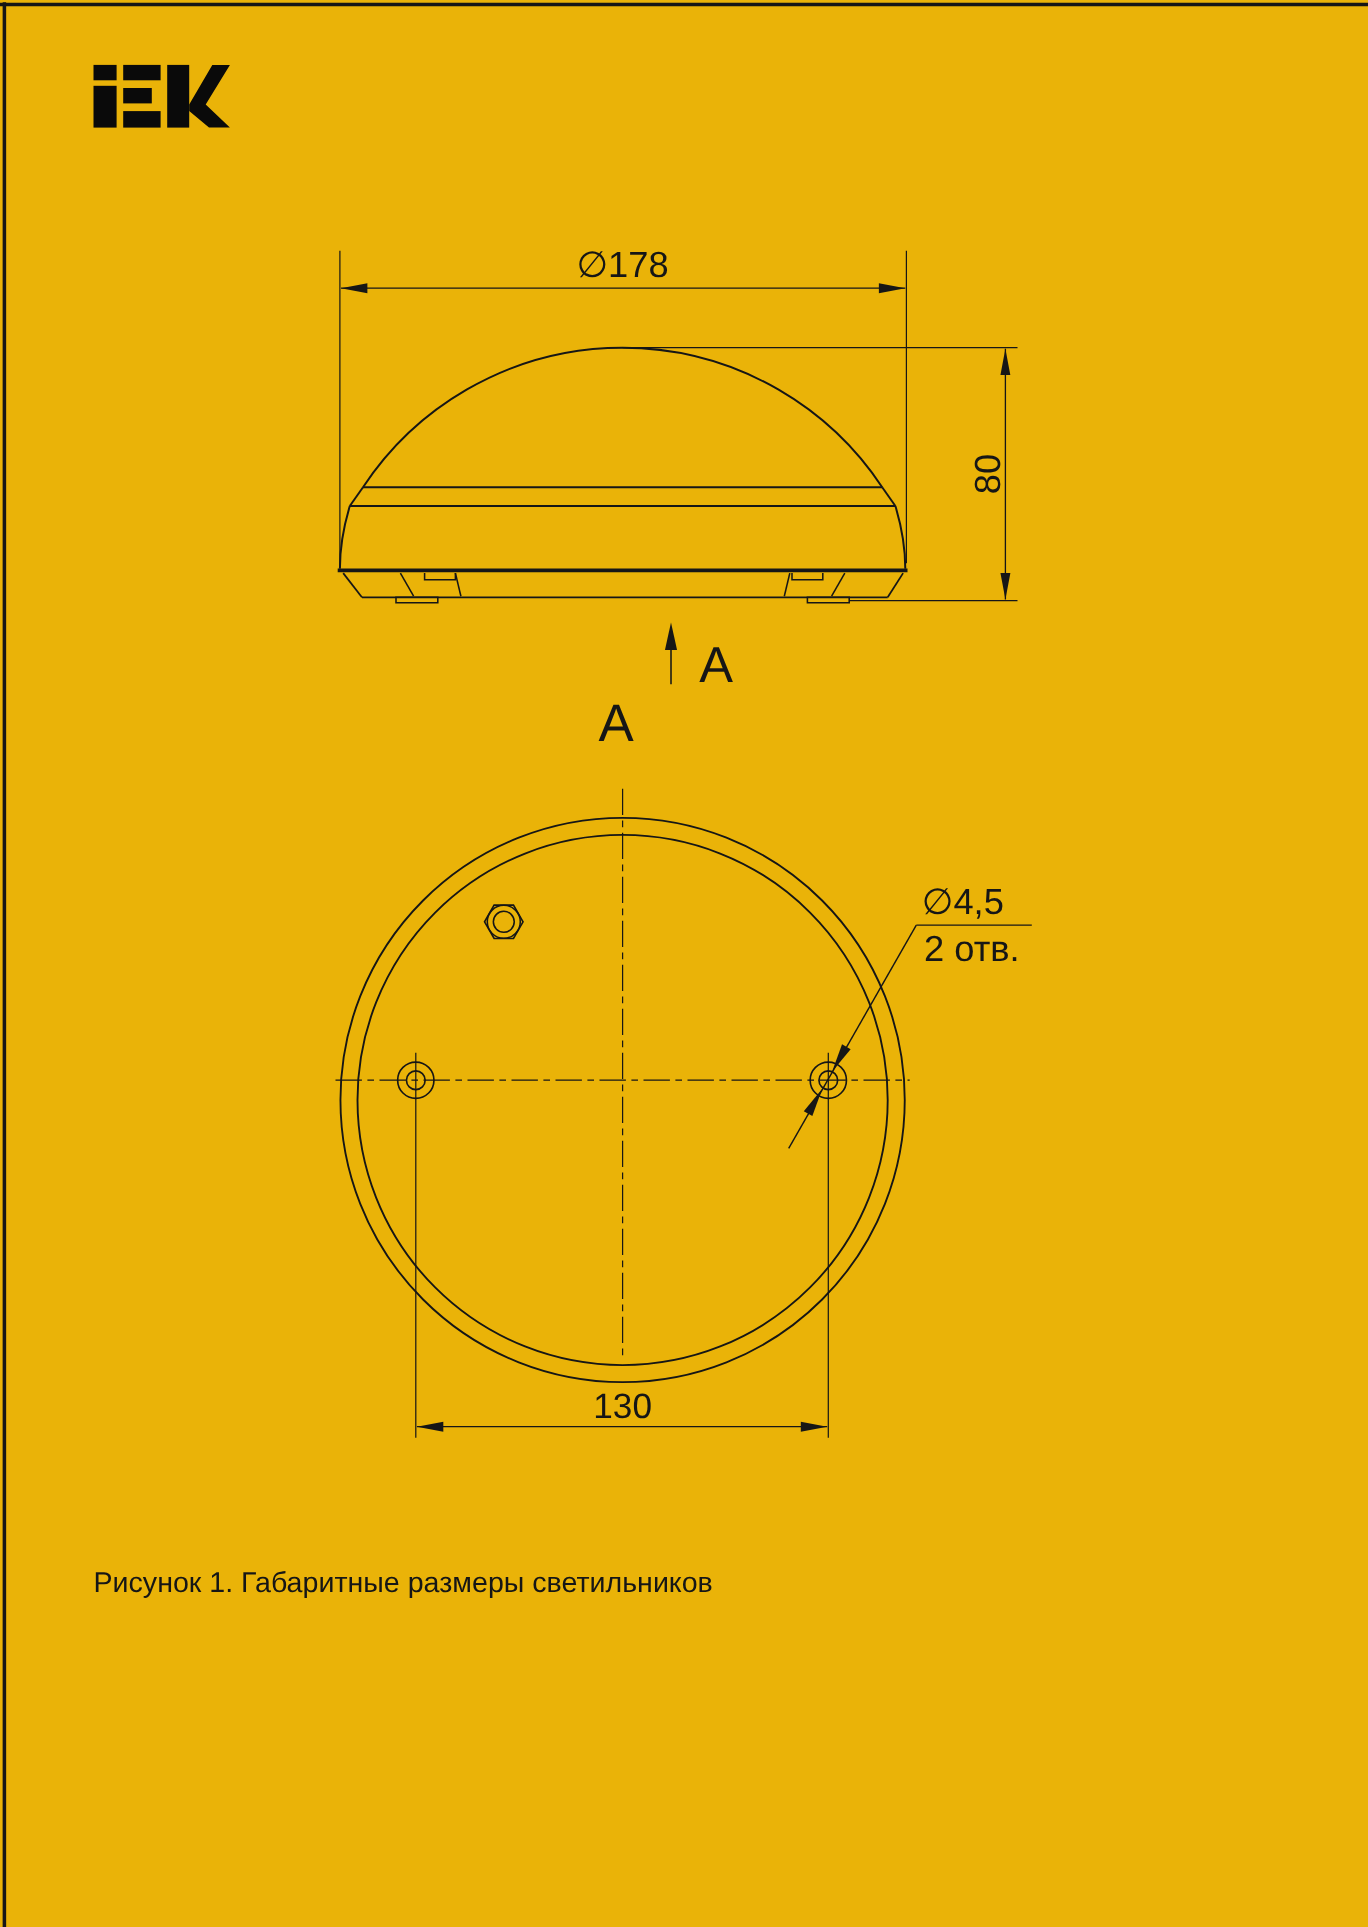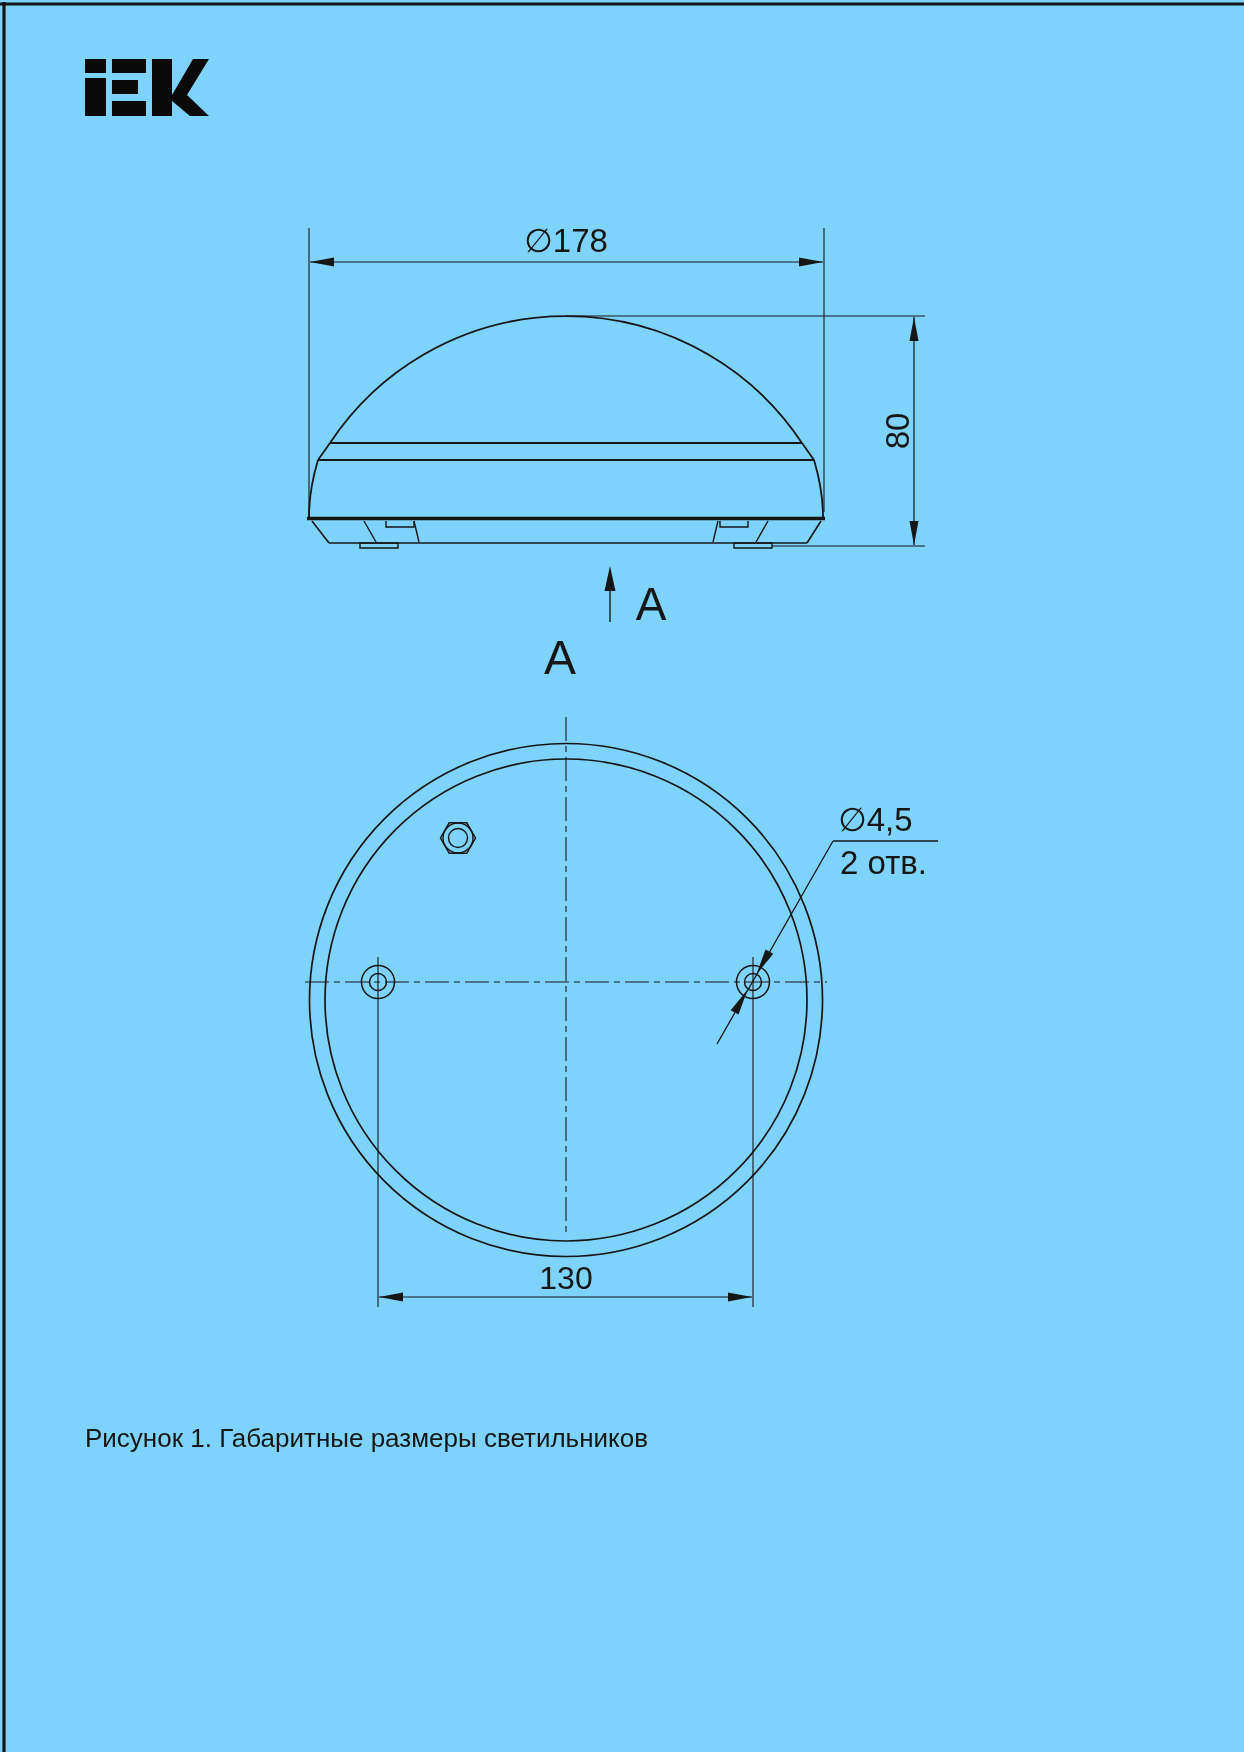--- a/index.html
+++ b/index.html
@@ -1,19 +1,19 @@
 <!DOCTYPE html>
 <html><head>
 <meta charset="utf-8">
 <style>
   html,body{margin:0;padding:0;background:#fff;}
   .page{
     position:relative;
     width:1244px;height:1752px;
-    background:#7dd3fc;
+    background:#eab308;
     font-family:"Liberation Sans","DejaVu Sans",sans-serif;
     overflow:hidden;
   }
   svg{display:block;}
   text{fill:#161616;}
   .lw{stroke:#161616;fill:none;}
 </style>
 </head>
 <body>
 

